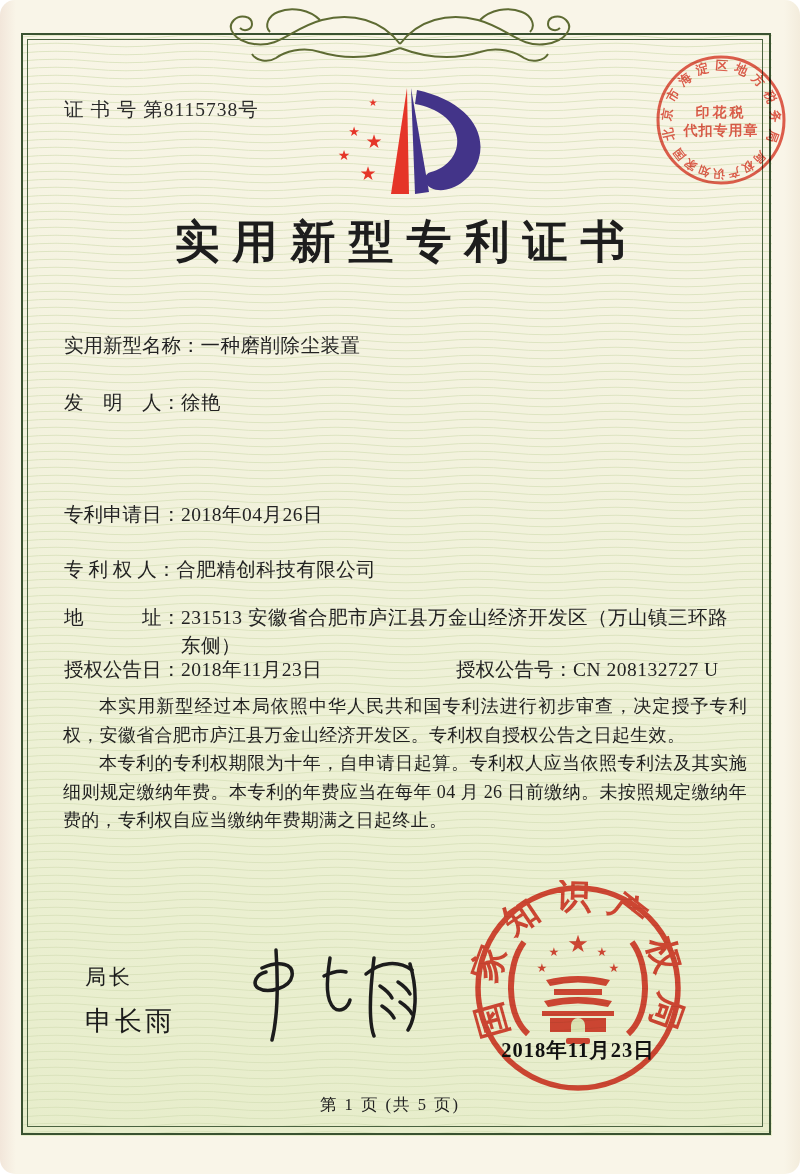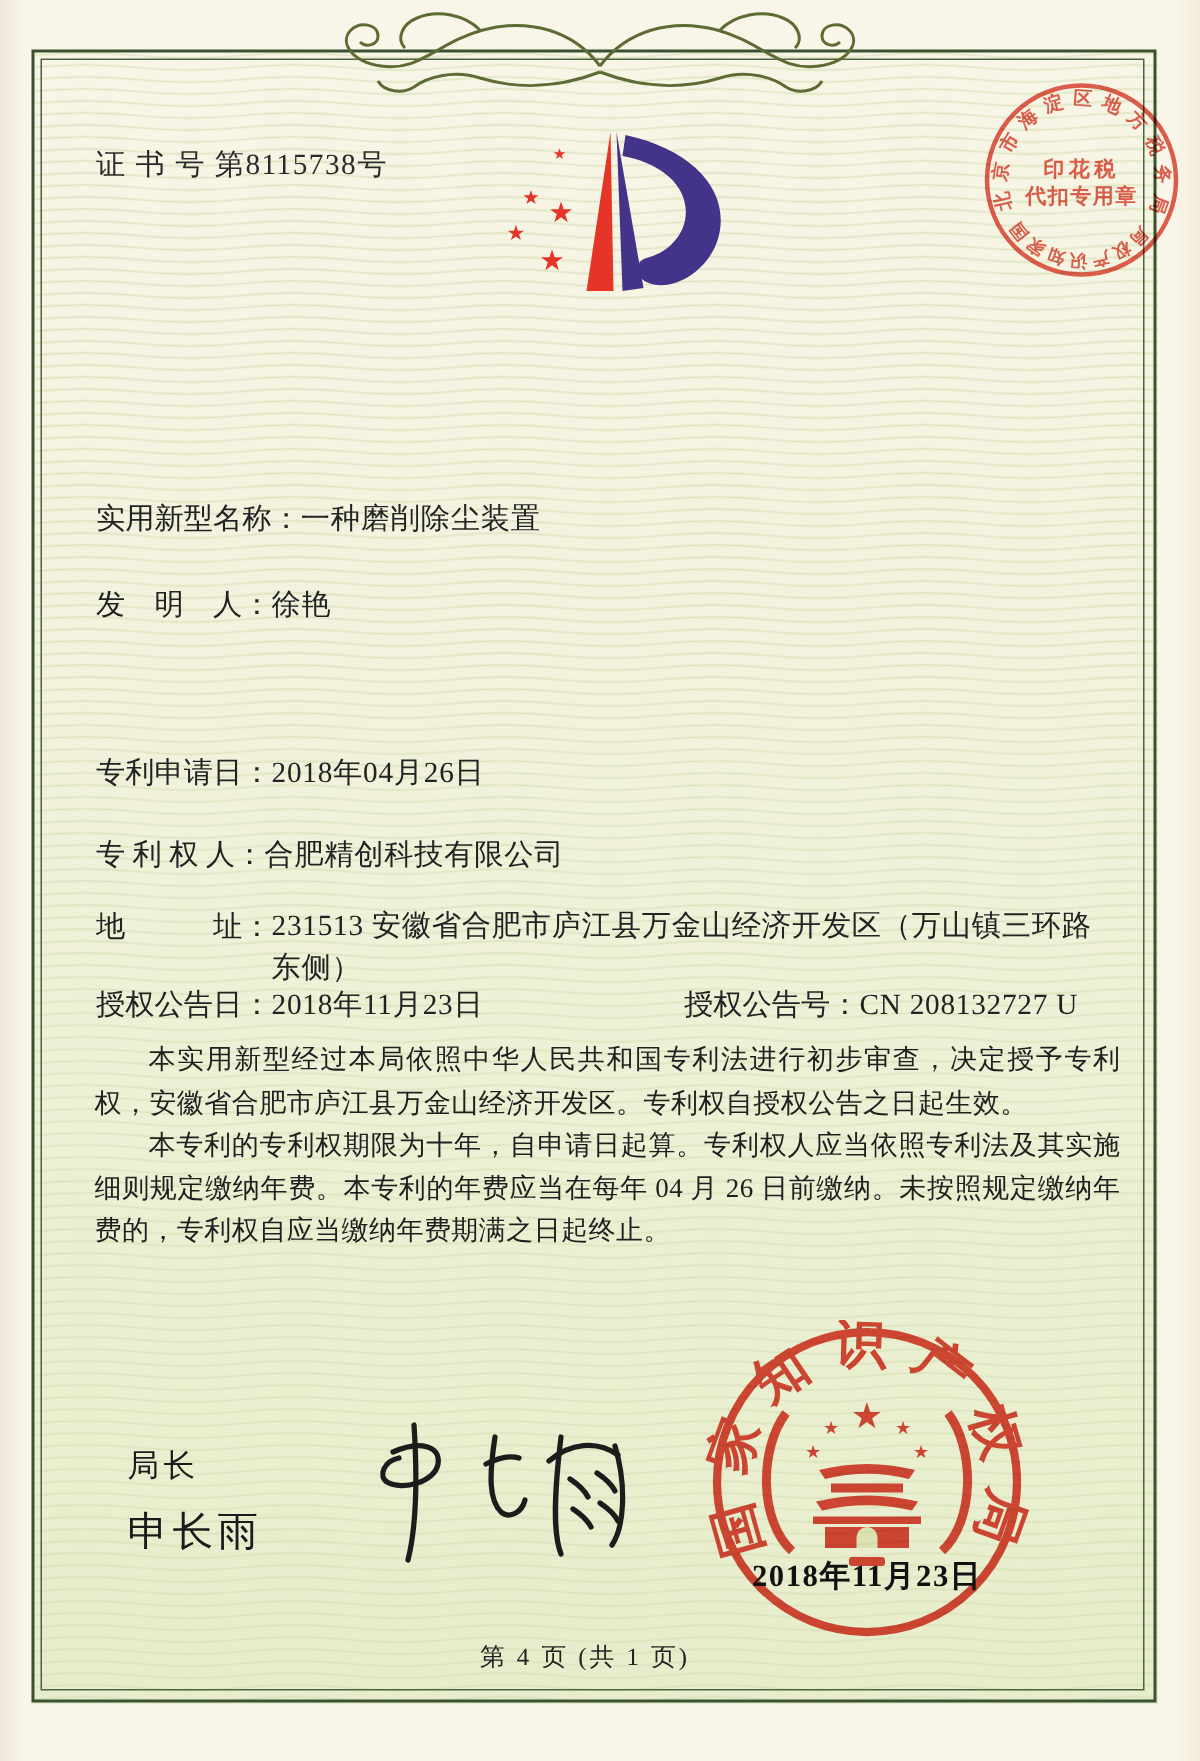--- a/index.html
+++ b/index.html
@@ -1,18 +1,18 @@
 <!DOCTYPE html>
 <html><head>
 <meta charset="utf-8">
 <style>
   html,body{margin:0;padding:0;}
   body{width:800px;height:1174px;font-family:"Liberation Serif","DejaVu Serif",serif;}
   .page{position:relative;width:800px;height:1174px;overflow:hidden;
-        background:linear-gradient(90deg,#f2e6da 0px,#f9f5e8 16px,#f9f5e8 784px,#f3ecdc 800px);}
+        background:linear-gradient(90deg,#f2e6da 0px,#f9f5e8 16px,#f9f5e8 784px,#f3ecdc 800px);border-radius:15px;}
   
   .interior{position:absolute;left:21px;top:33px;width:751px;height:1103px;
         background:linear-gradient(180deg,#f8f5e6 0%,#f3f2de 35%,#ecf0d3 70%,#e7edcb 100%);}
   .waves{position:absolute;left:0;top:0;width:100%;height:100%;opacity:.75;}
   .frame{position:absolute;pointer-events:none;}
   .frame-outer{left:21px;top:33px;width:746px;height:1098px;border:2.5px solid #3a5231;}
   .frame-inner{left:27px;top:39px;width:734px;height:1086px;border:1px solid #4a6340;}
   .ornament{position:absolute;left:160px;top:4px;width:480px;height:62px;}
   .cert-no{position:absolute;left:64px;top:96px;font-size:19.5px;letter-spacing:1px;color:#2a2a2a;}
   .logo{position:absolute;left:335px;top:84px;width:150px;height:122px;}
@@ -91,20 +91,21 @@
     <text class="seal-text" font-size="12.5" fill="#dd4433" letter-spacing="6">
       <textPath href="#taxTop" startOffset="2">北京市海淀区地方税务局</textPath>
     </text>
     <text class="seal-text" font-size="11.5" fill="#dd4433" letter-spacing="2.5">
       <textPath href="#taxBot" startOffset="2">局权产识知家国</textPath>
     </text>
     <text class="seal-text" x="75" y="72" text-anchor="middle" font-size="14" fill="#dd4433" letter-spacing="3">印花税</text>
     <text class="seal-text" x="75" y="90" text-anchor="middle" font-size="14" fill="#dd4433" letter-spacing="1">代扣专用章</text>
   </svg>
 
+  <h1 class="title">实用新型专利证书</h1>
 
   <div class="row" style="top:332px">
     <span class="lab">实用新型名称：</span><span class="val">一种磨削除尘装置</span>
   </div>
   <div class="row" style="top:389px">
     <span class="lab">发　明　人：</span><span class="val">徐艳</span>
   </div>
   <div class="row" style="top:501px">
     <span class="lab">专利申请日：</span><span class="val">2018年04月26日</span>
   </div>
@@ -166,15 +167,15 @@
       <path d="M74,121 Q108,113 142,121 L138,127 Q108,120 78,127 Z"></path>
       <rect x="72" y="131" width="72" height="5"></rect>
       <path d="M80,138 h56 v14 h-56 z"></path>
       <path d="M101,152 v-7 a7,7 0 0 1 14,0 v7 z" fill="#f0f2dc"></path>
       <rect x="96" y="158" width="24" height="6" rx="2"></rect>
     </g>
   </svg>
 
   <div class="seal-date">2018年11月23日</div>
 
-  <div class="footer">第 4 页 (共 1 页)</div>
+  <div class="footer">第 1 页 (共 5 页)</div>
 
 </div>
 
 </body></html>

